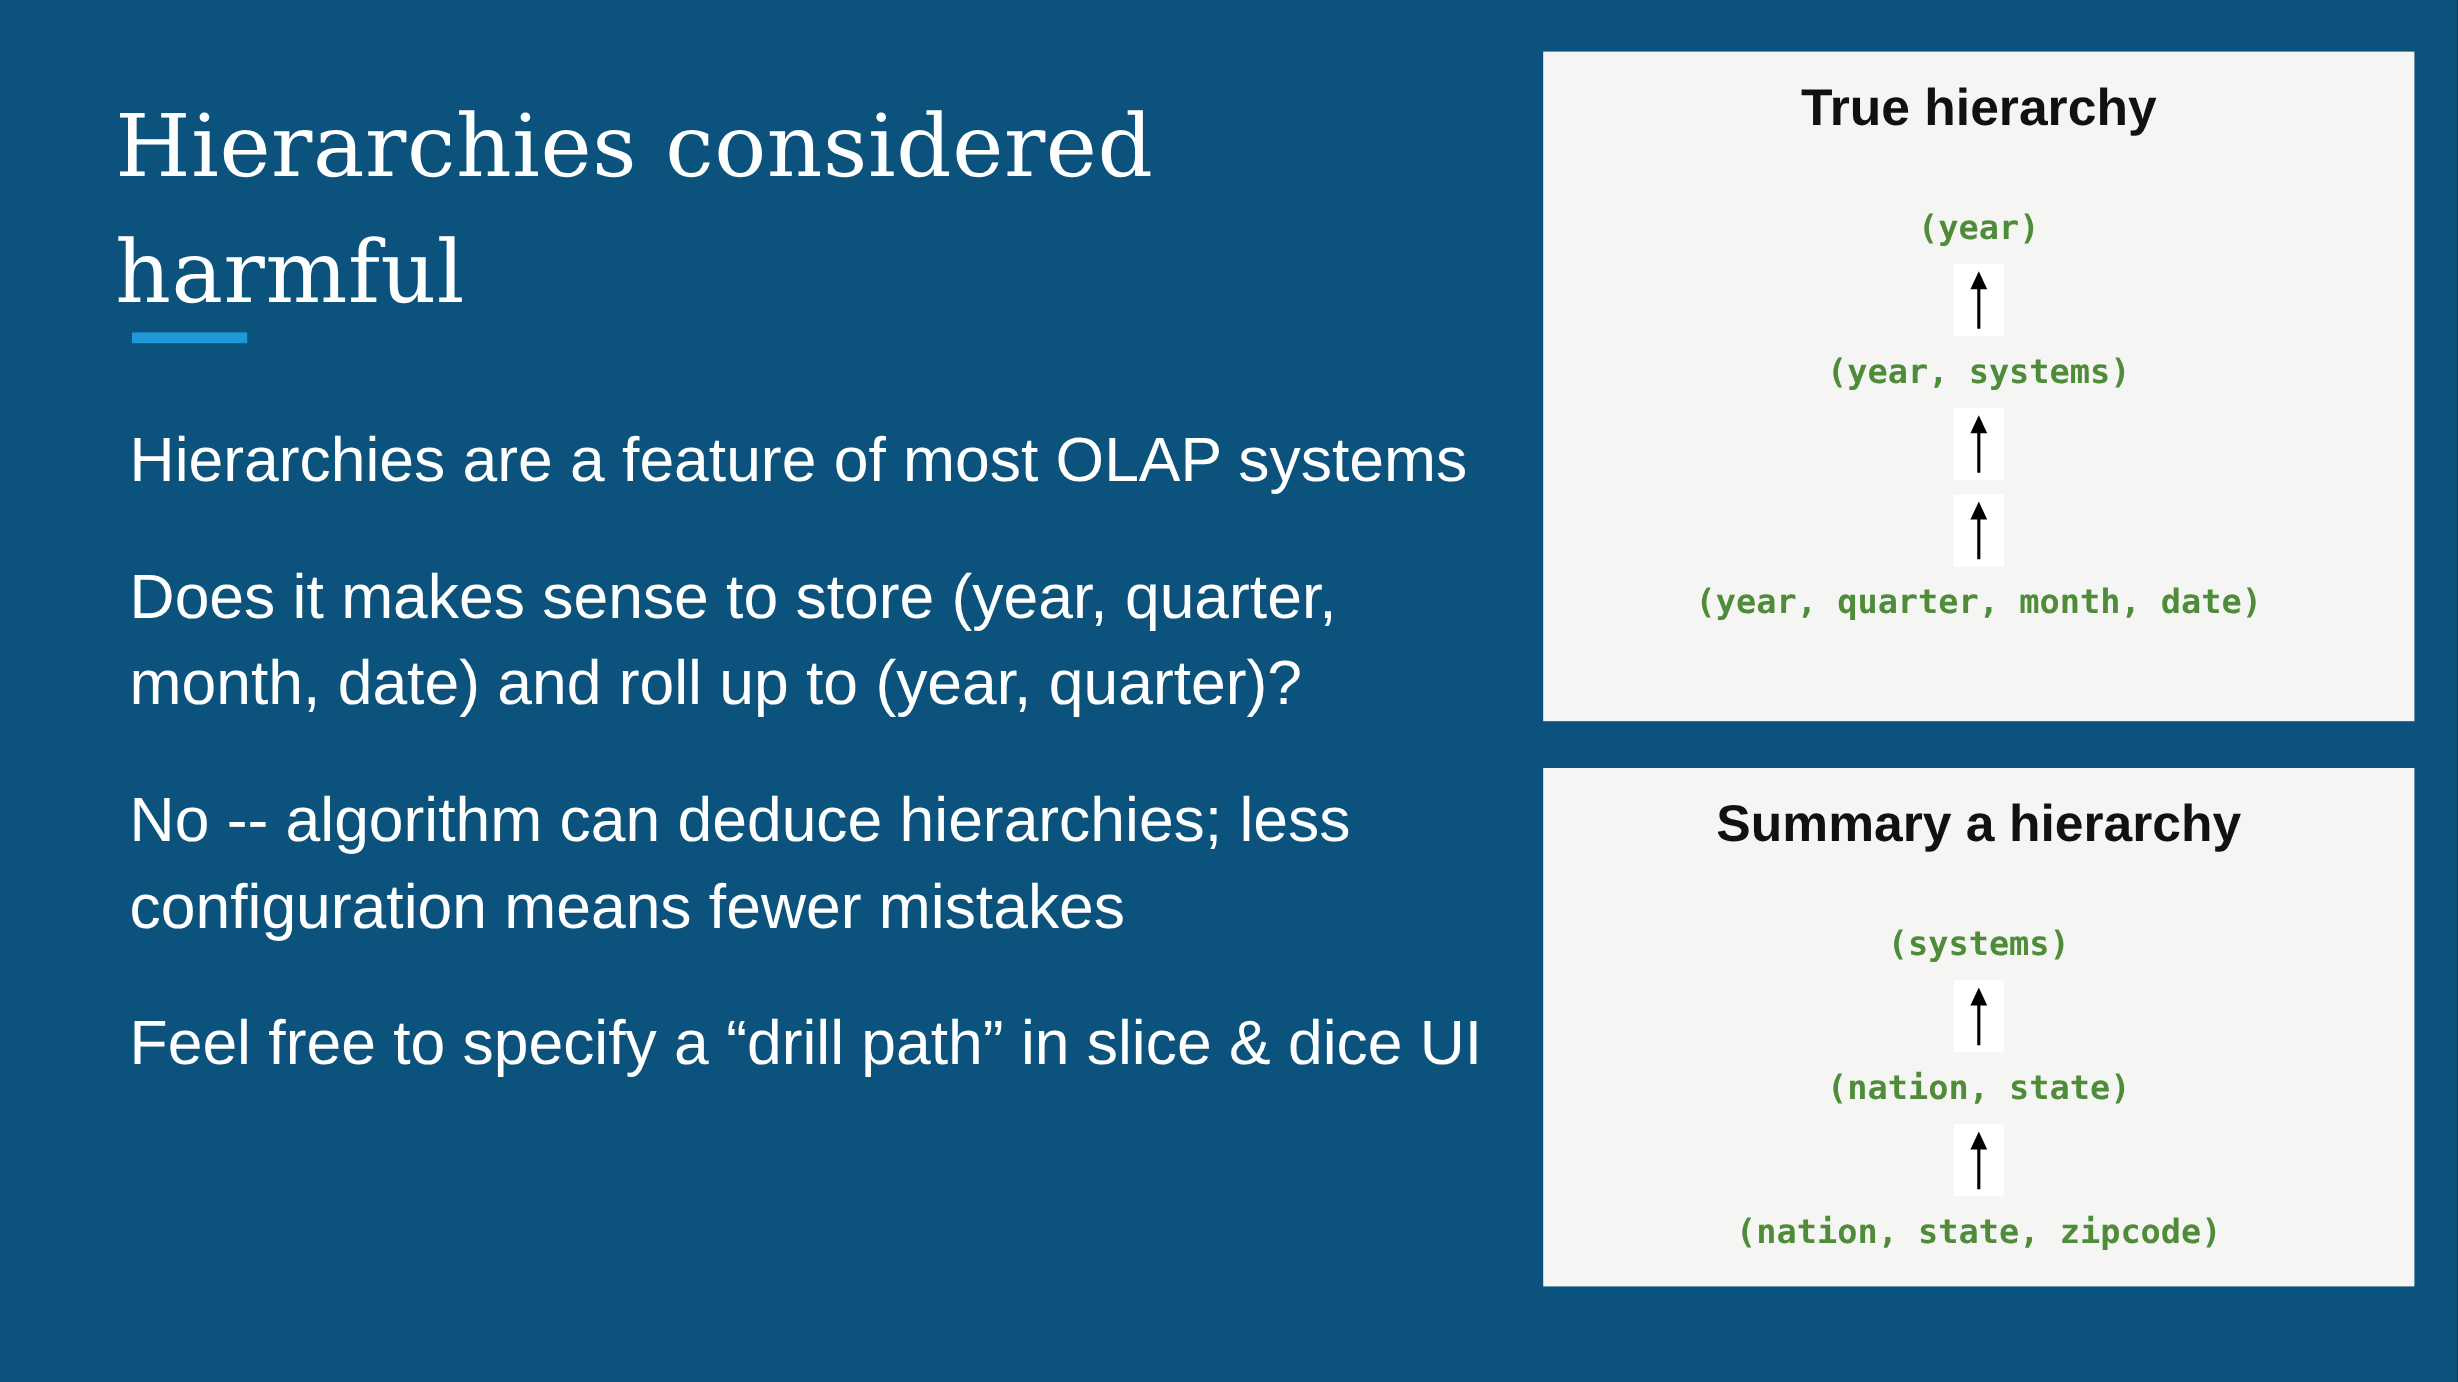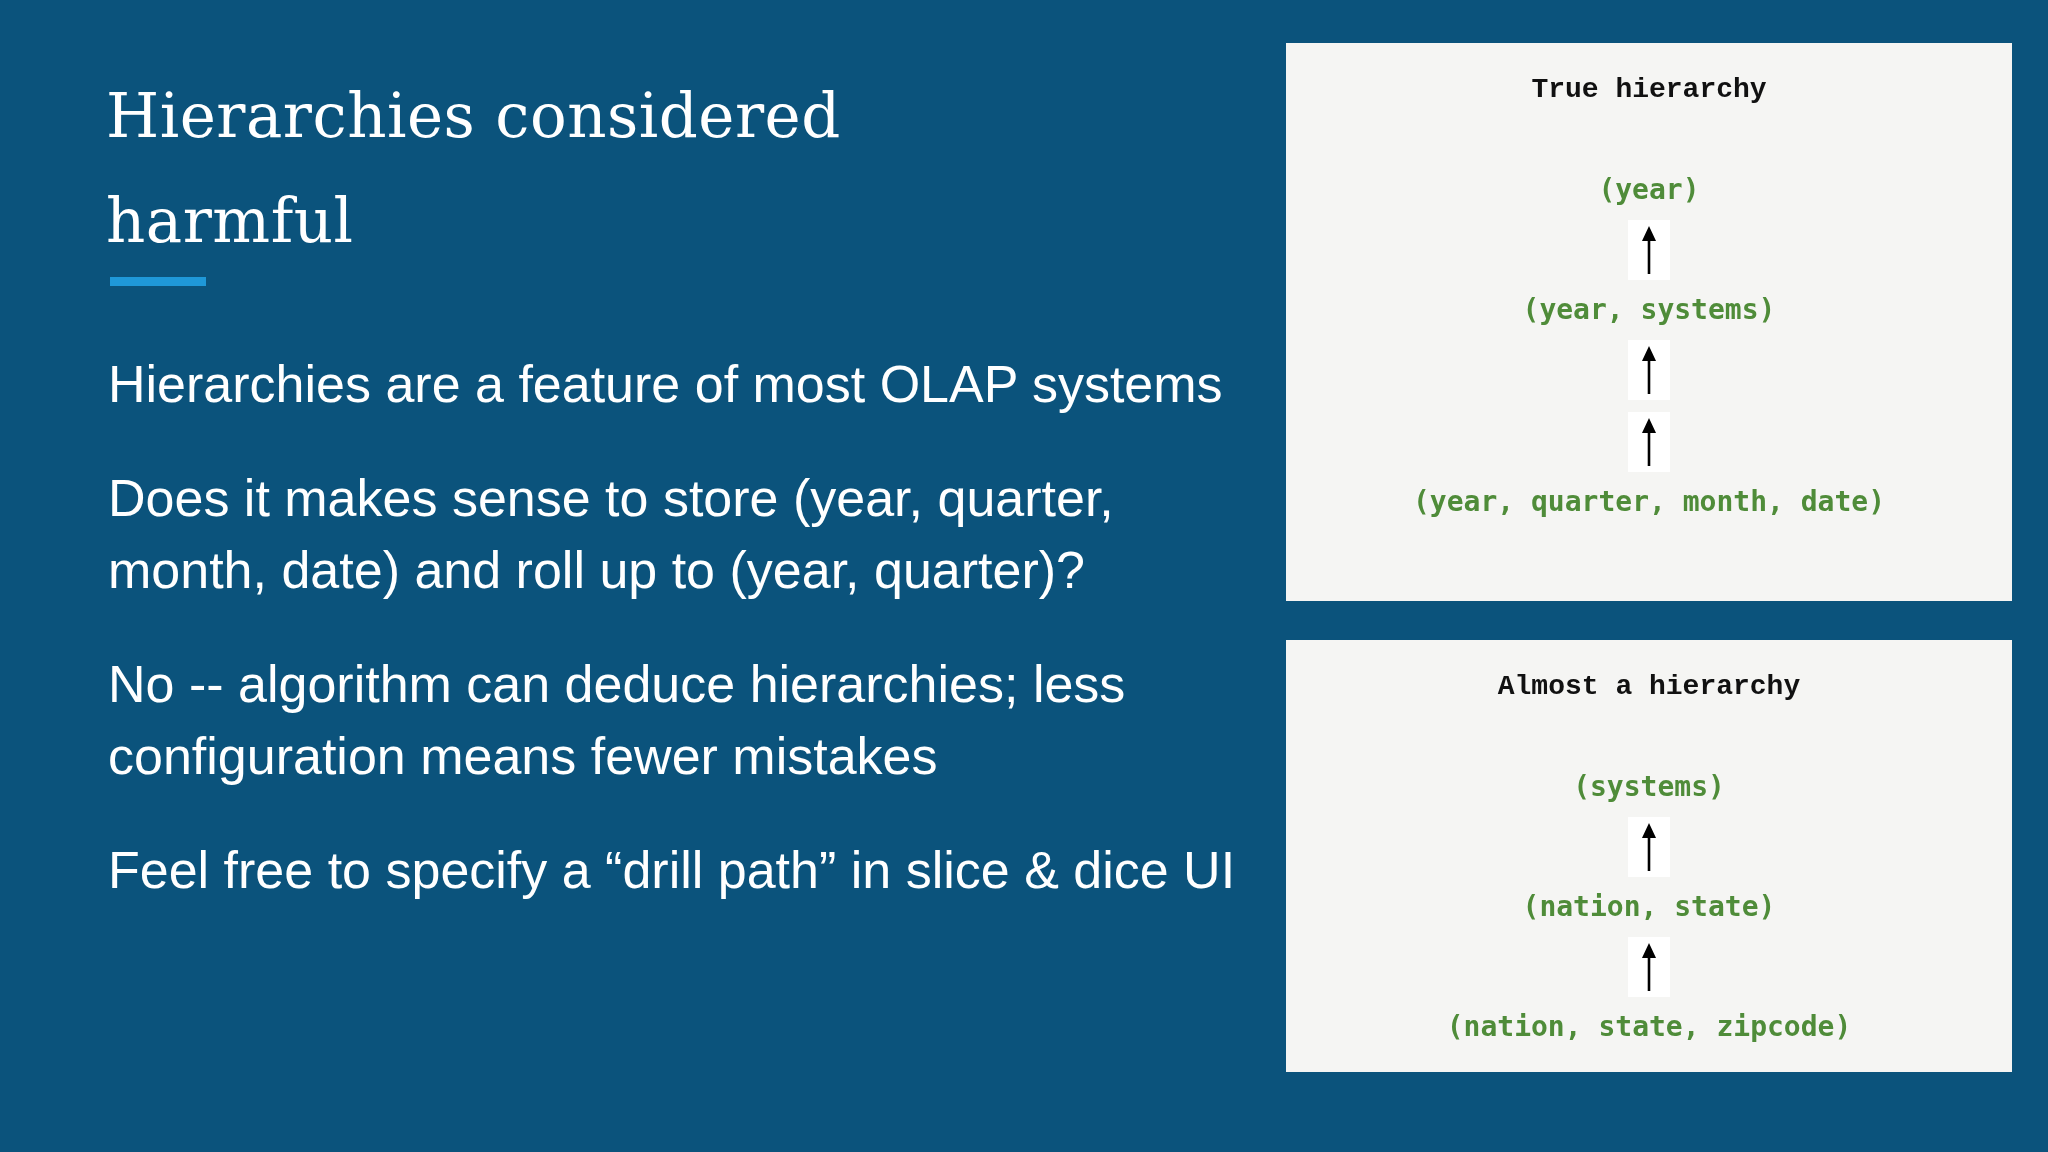--- a/index.html
+++ b/index.html
@@ -16,25 +16,25 @@
   body { background: #000; }
   .slide {
     position: relative;
     width: 2048px;
     height: 1152px;
     background: var(--background);
     overflow: hidden;
   }
   .slide-title {
     position: absolute;
-    left: 106px;
+    left: 96px;
     top: 22px;
     font-family: "DejaVu Serif", serif;
     font-weight: 400;
-    font-size: 61px;
+    font-size: 72px;
     line-height: 105px;
     color: var(--body-text);
     white-space: pre-line;
     letter-spacing: 0.5px;
   }
   .accent-bar {
     position: absolute;
     left: 110px;
     top: 277px;
     width: 96px;
@@ -63,23 +63,23 @@
     display: flex;
     flex-direction: column;
     align-items: center;
   }
   .panel-top { top: 43px; height: 558px; }
   .panel-bottom { top: 640px; height: 432px; }
   .panel-title {
     margin-top: 24px;
     height: 46px;
     line-height: 46px;
-    font-family: Liberation Mono, monospace;
+    font-family: Liberation Sans, sans-serif;
     font-weight: 700;
-    font-size: 28px;
+    font-size: 43px;
     color: var(--heading-text);
     text-align: center;
   }
   .levels {
     margin-top: 53px;
     display: flex;
     flex-direction: column;
     align-items: center;
   }
   .level {
@@ -142,21 +142,21 @@
         <svg width="22" height="52" viewBox="0 0 22 52">
           <line x1="11" y1="50" x2="11" y2="8" stroke="#000" stroke-width="2.6"></line>
           <polygon points="11,2 4,17 18,17" fill="#000"></polygon>
         </svg>
       </div>
       <div class="level">(year, quarter, month, date)</div>
     </div>
   </div>
 
   <div class="panel panel-bottom">
-    <div class="panel-title">Almost a hierarchy</div>
+    <div class="panel-title">Summary a hierarchy</div>
     <div class="levels">
       <div class="level">(systems)</div>
       <div class="arrow-wrap">
         <svg width="22" height="52" viewBox="0 0 22 52">
           <line x1="11" y1="50" x2="11" y2="8" stroke="#000" stroke-width="2.6"></line>
           <polygon points="11,2 4,17 18,17" fill="#000"></polygon>
         </svg>
       </div>
       <div class="level">(nation, state)</div>
       <div class="arrow-wrap">

